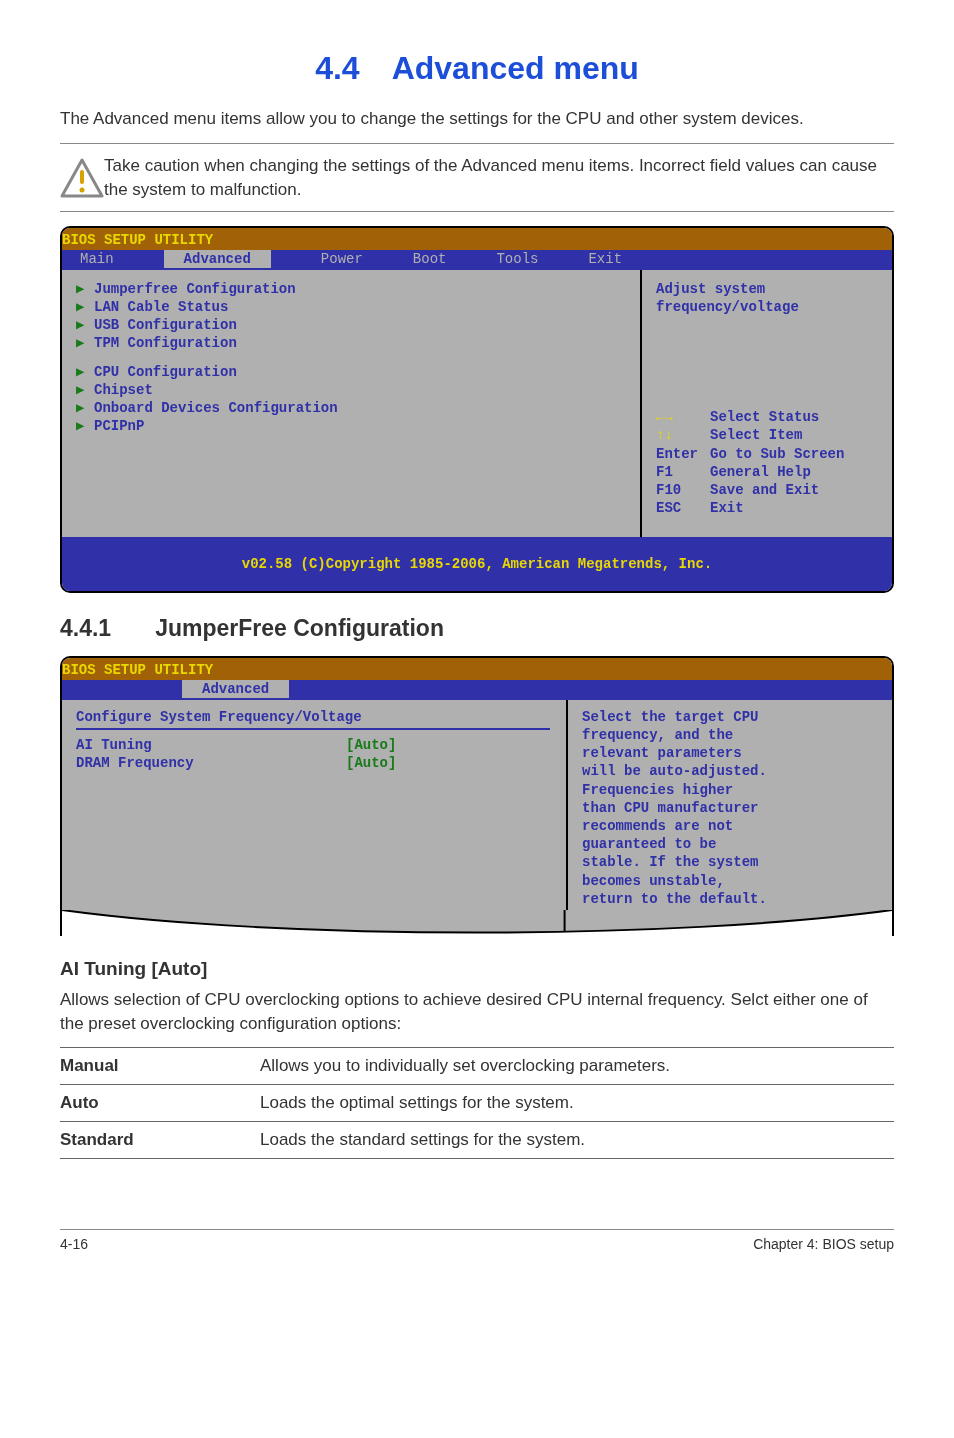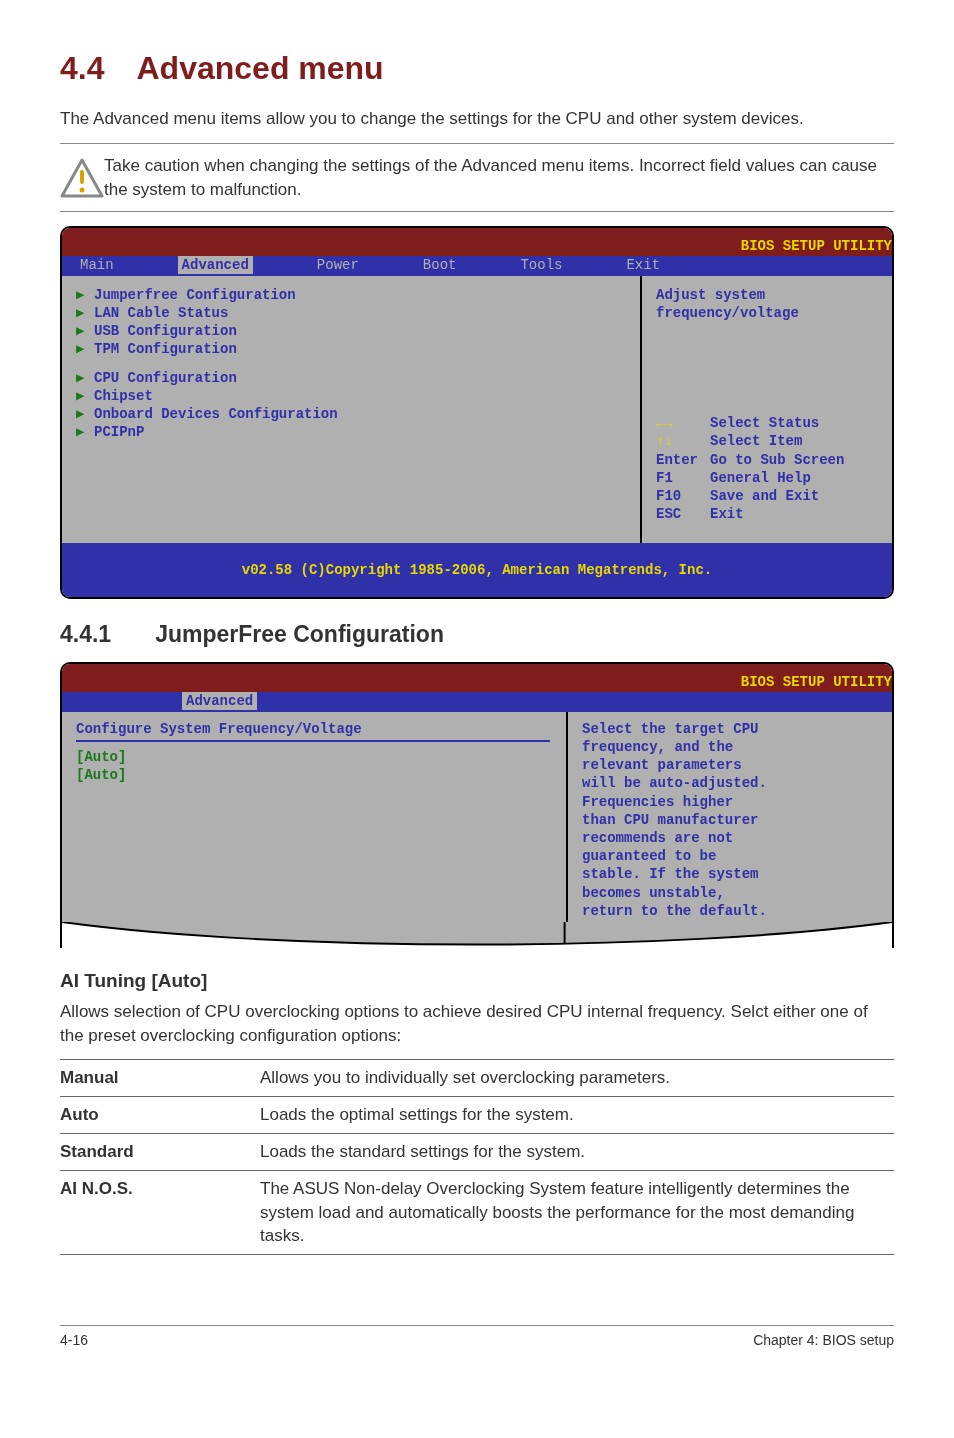--- a/index.html
+++ b/index.html
@@ -7,22 +7,23 @@
     margin: 0;
     background: #fff;
     font-family: Arial, Helvetica, sans-serif;
     color: #333;
     width: 954px;
     padding: 50px 60px 30px 60px;
   }
   h1.section-title {
     font-size: 32px;
     font-weight: bold;
-    color: #7f1d1d;
+    color: #1d4ed8;
     margin: 0 0 20px 0;
+    text-align: center;
   }
   h1.section-title .num { margin-right: 32px; }
   p.body { font-size: 17px; line-height: 1.4; margin: 0 0 12px 0; }
   .hr { border: none; border-top: 1px solid #888; margin: 0; }
   .caution-row {
     display: flex;
     align-items: center;
     padding: 10px 0;
   }
   .caution-icon {
@@ -37,41 +38,41 @@
     width: 100%;
     border: 2px solid #000;
     border-radius: 10px;
     overflow: hidden;
     margin: 14px 0 22px 0;
     font-family: "Courier New", monospace;
     font-size: 14px;
     line-height: 1.3;
   }
   .bios-title {
-    background: #7f1d1d;
+    background: #a16207;
     color: #e8d800;
-    text-align: right;
-    padding: 9px 0 0 0;
+    text-align: left;
+    padding: 3px 0 0 0;
     font-weight: bold;
   }
   .bios-menubar {
     background: #3030a8;
     display: flex;
     padding: 0 18px 2px 18px;
-    gap: 18px;
+    gap: 4px;
   }
   .bios-menuitem {
     color: #b0b0b0;
     padding: 0 20px 0 0;
     margin-right: 26px;
   }
   .bios-menuitem.sel {
     background: #b0b0b0;
     color: #3030a8;
-    padding: 0 4px;
+    padding: 0 20px;
     margin-right: 46px;
     font-weight: bold;
   }
   .bios-body {
     display: flex;
     background: #b0b0b0;
   }
   .bios-left {
     flex: 1;
     border-right: 2px solid #000;
@@ -276,20 +277,24 @@
 <div class="bios bios2" style="border-bottom:none; border-bottom-left-radius:0; border-bottom-right-radius:0;">
   <div class="bios-title">BIOS SETUP UTILITY</div>
   <div class="bios-menubar" style="padding-left:120px;">
     <span class="bios-menuitem sel">Advanced</span>
   </div>
   <div class="bios-body">
     <div class="bios2-left">
       <div>Configure System Frequency/Voltage</div>
       <hr class="bios2-hr">
       <div class="bios2-cols">
+        <div class="bios2-col-label">
+          <div>AI Tuning</div>
+          <div>DRAM Frequency</div>
+        </div>
         <div>
           <div class="bios-item-value">[Auto]</div>
           <div class="bios-item-value">[Auto]</div>
         </div>
       </div>
     </div>
     <div class="bios2-right">
       <div>Select the target CPU</div>
       <div>frequency, and the</div>
       <div>relevant parameters</div>
@@ -322,23 +327,19 @@
     <td>Allows you to individually set overclocking parameters.</td>
   </tr>
   <tr>
     <td class="k">Auto</td>
     <td>Loads the optimal settings for the system.</td>
   </tr>
   <tr>
     <td class="k">Standard</td>
     <td>Loads the standard settings for the system.</td>
   </tr>
-  <tr>
-    <td class="k">AI N.O.S.</td>
-    <td>The ASUS Non-delay Overclocking System feature intelligently determines the system load and automatically boosts the performance for the most demanding tasks.</td>
-  </tr>
 </tbody>
   </table>
 
 <div class="page-footer">
   <span>4-16</span>
   <span>Chapter 4: BIOS setup</span>
 </div>
 
 </body></html>

